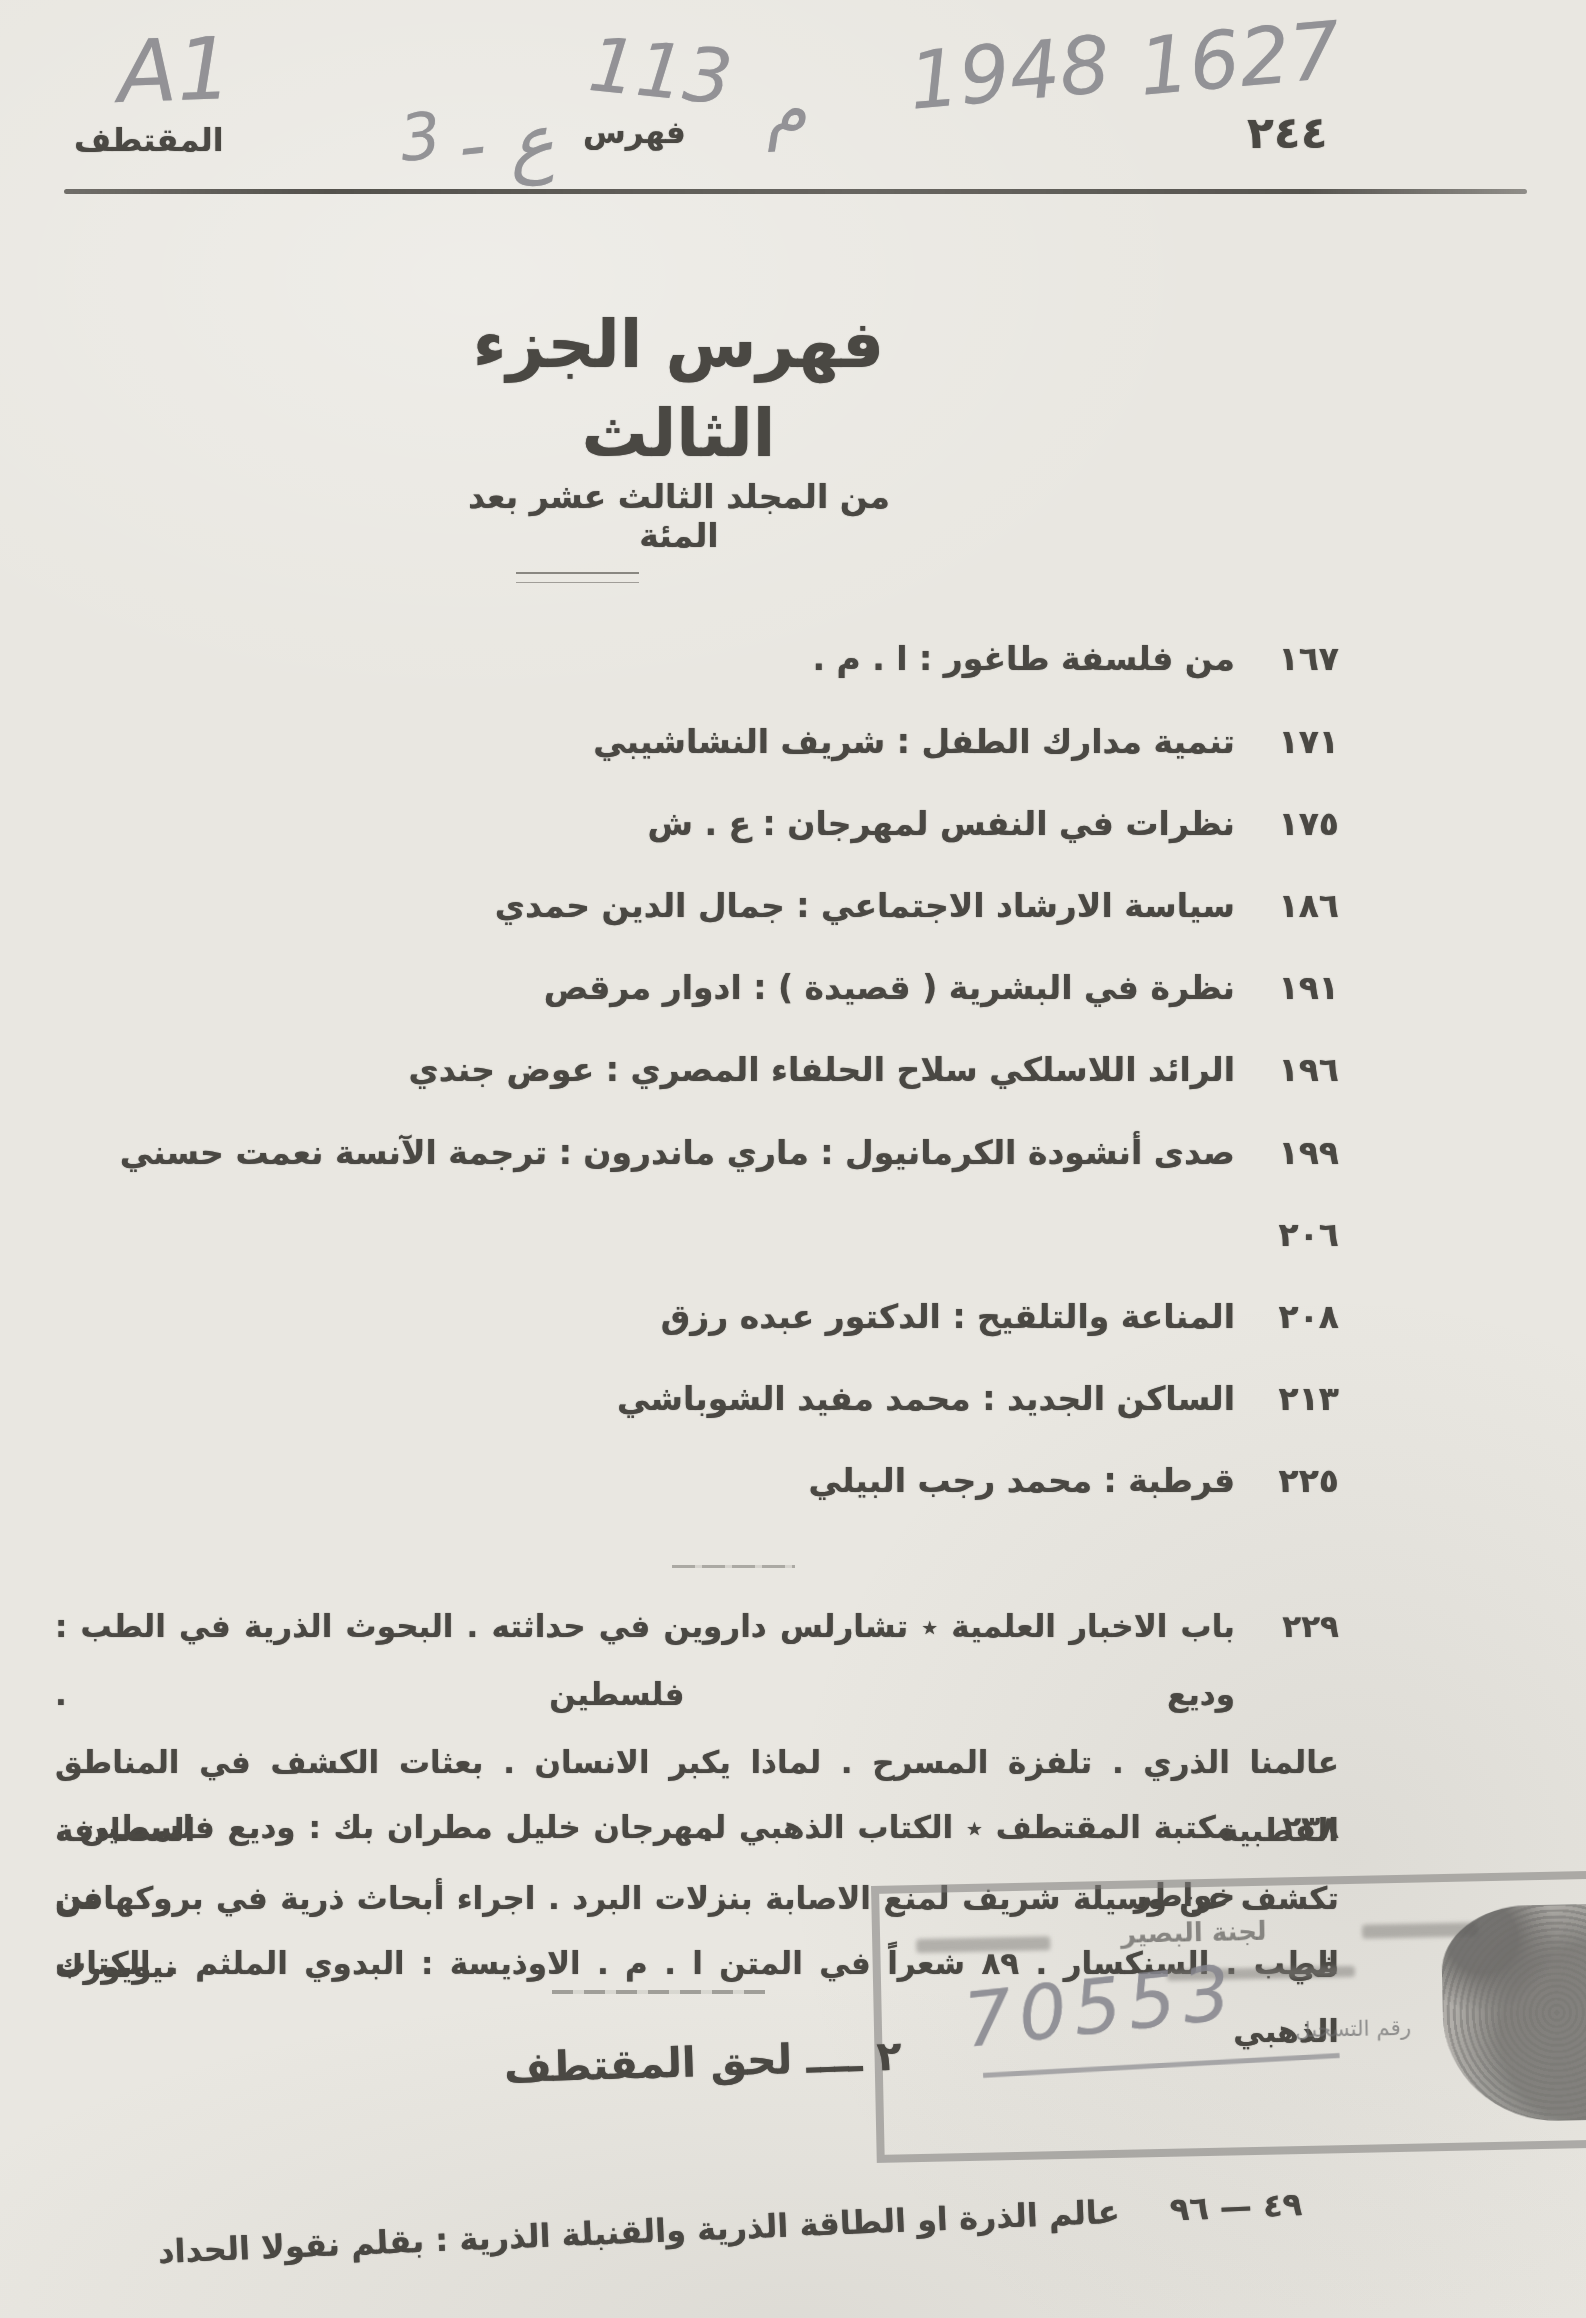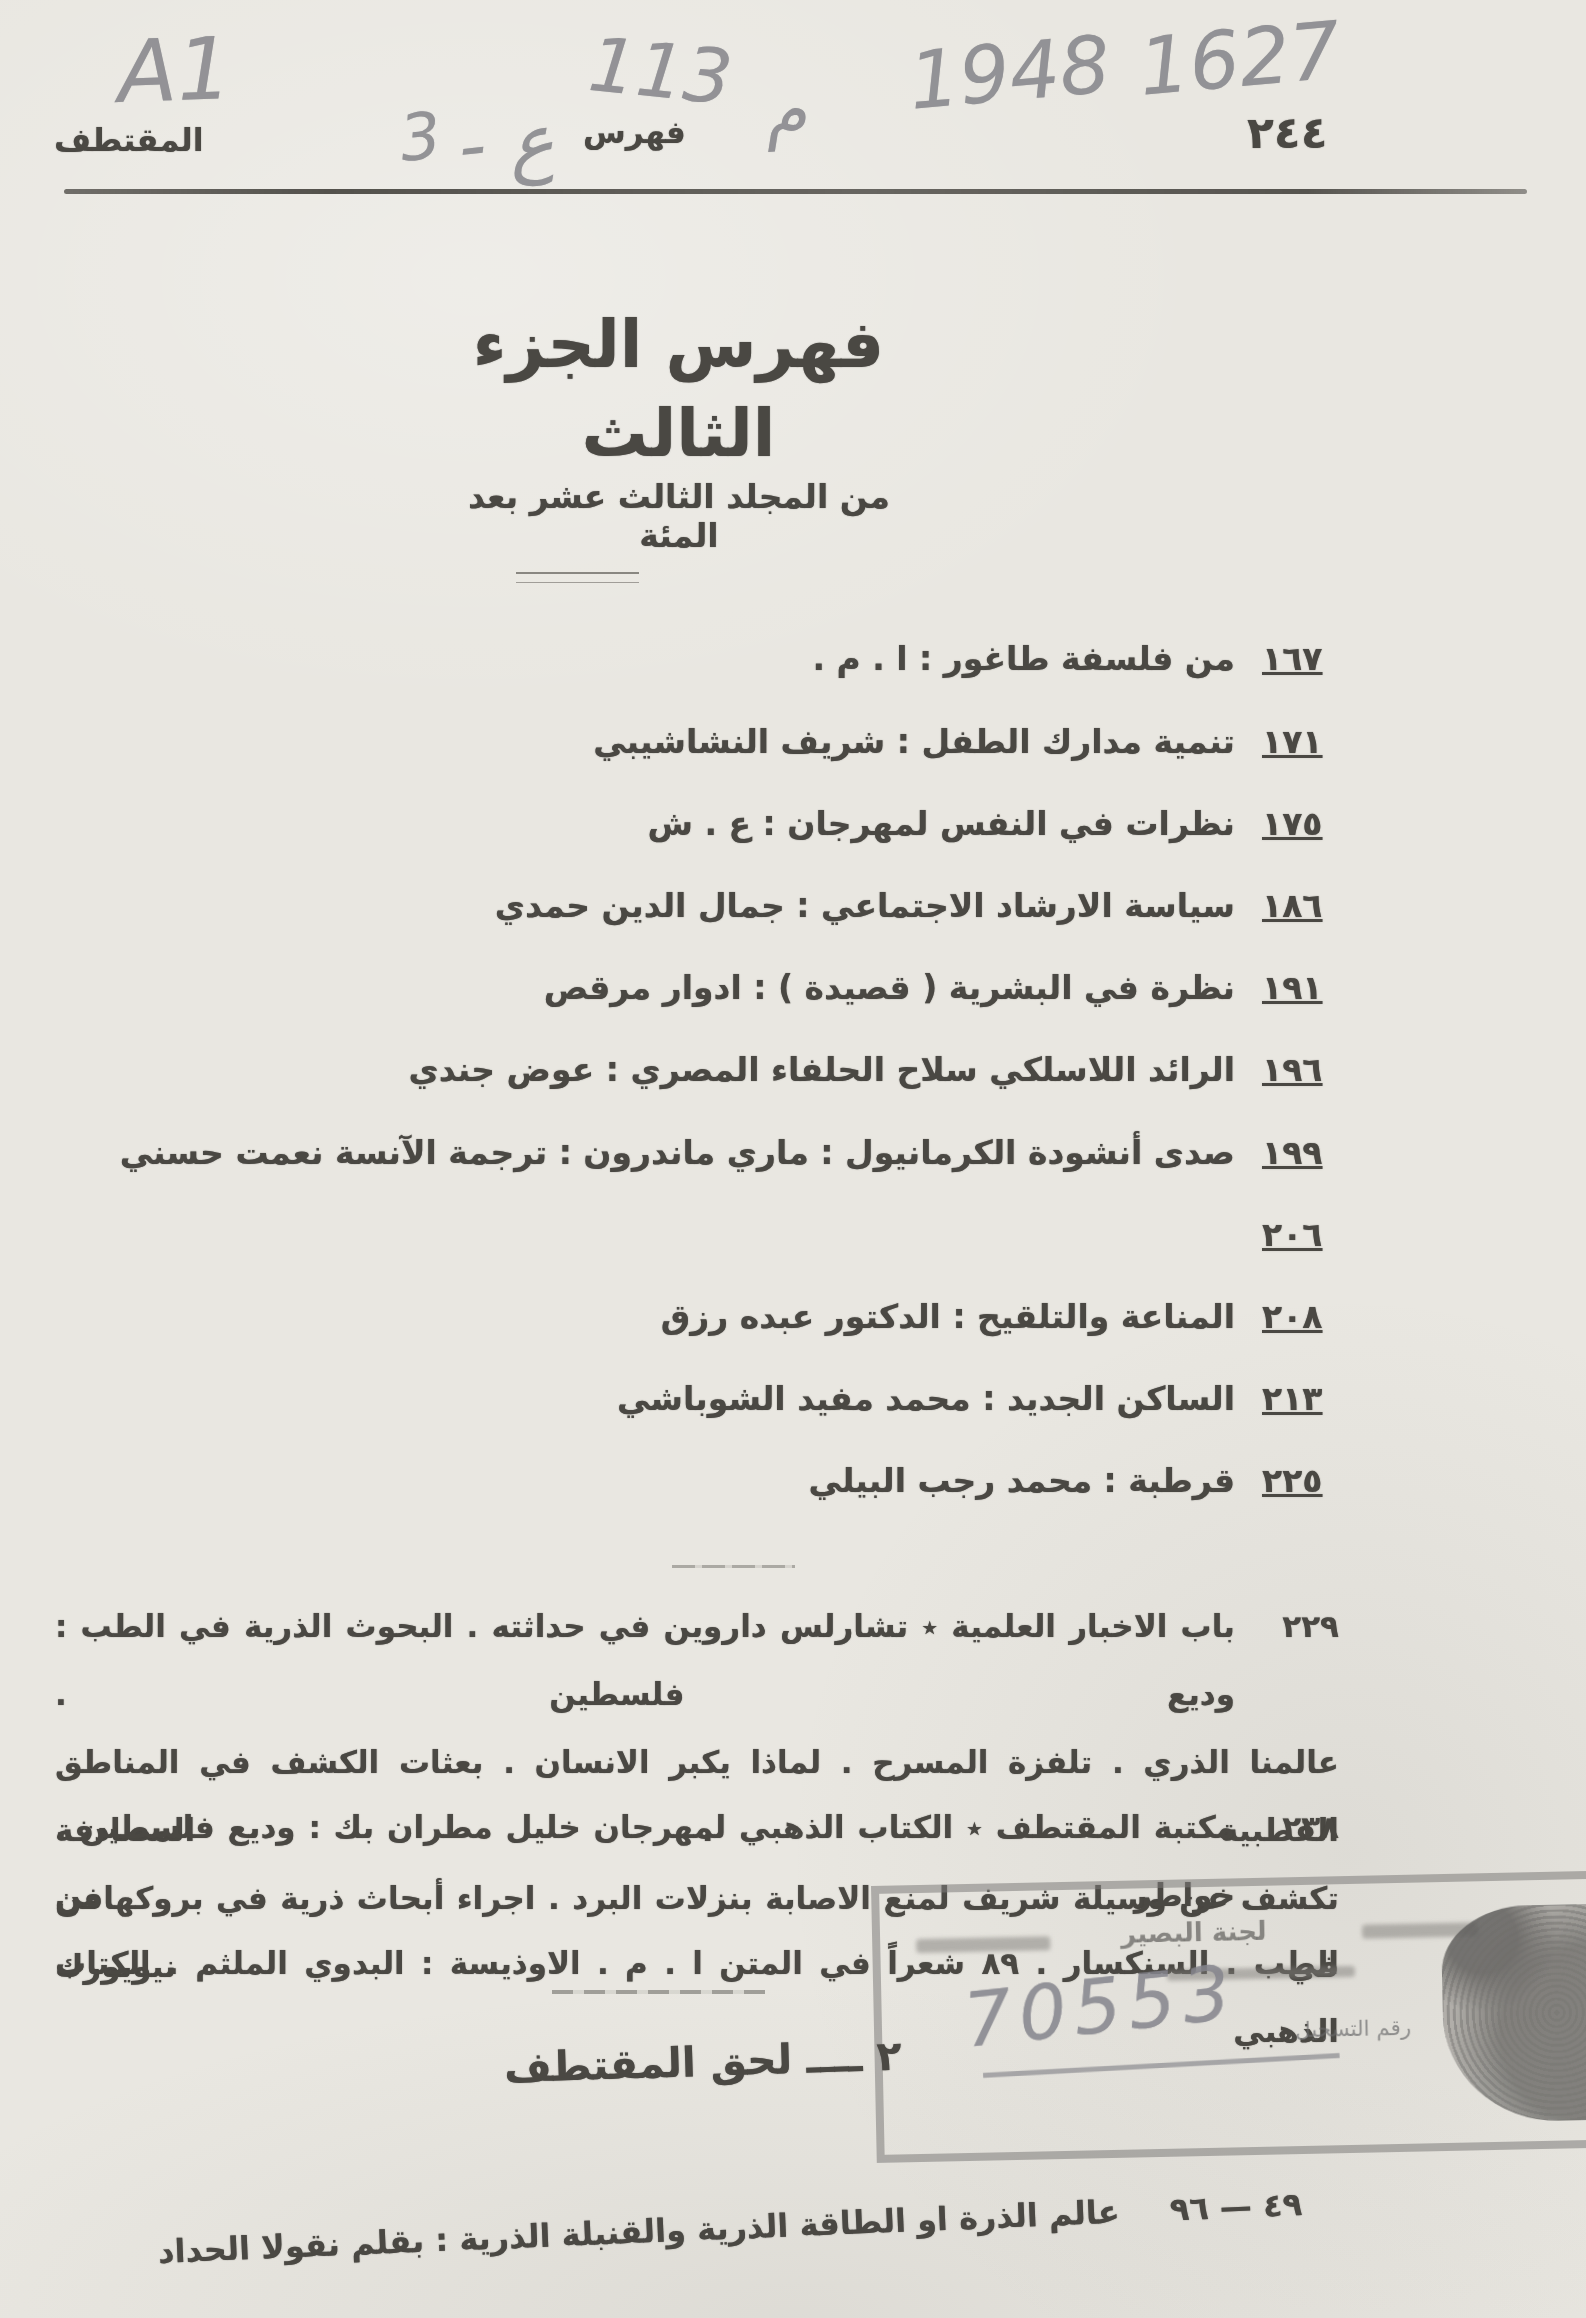--- a/index.html
+++ b/index.html
@@ -53,21 +53,21 @@
     border-bottom:1.8px solid rgba(85,83,78,.5);
     filter:blur(0.3px);
   }
 
   .toc-entry{
     right:247px;left:98px;
     display:flex;gap:27px;
     font-size:33px;line-height:1.2;
     align-items:baseline;
   }
-  .toc-entry .num{min-width:77px;text-align:left;flex:0 0 auto;text-decoration:underline;}
+  .toc-entry .num{min-width:77px;text-align:right;flex:0 0 auto;}
   .toc-entry .txt{white-space:nowrap;}
 
   .entries-divider{
     left:672px;top:1565px;width:123px;height:2.7px;
     background:repeating-linear-gradient(90deg, rgba(110,108,102,.5) 0 23px, rgba(110,108,102,.15) 23px 30px);
     filter:blur(0.4px);
   }
 
   .section{right:247px;left:55px;}
   .sec-line{
@@ -151,21 +151,21 @@
 <div class="page">
 
   <div class="abs pencil" style="left:118px;top:19.6px;font-size:86px;transform:rotate(-2deg);">A1</div>
   <div class="abs pencil" style="left:400px;top:98px;font-size:64px;transform:rotate(-6deg);">3 ـ</div>
   <div class="abs pencil rtl" style="left:509px;top:98px;font-size:75px;transform:rotate(-4deg);">ع</div>
   <div class="abs pencil" style="left:589px;top:27px;font-size:75px;transform:rotate(6deg);">113</div>
   <div class="abs pencil rtl" style="left:764px;top:71px;font-size:68px;transform:rotate(-5deg);">م</div>
   <div class="abs pencil" style="left:909px;top:27px;font-size:79px;transform:rotate(-5deg);">1948</div>
   <div class="abs pencil" style="left:1139px;top:12.5px;font-size:79px;transform:rotate(-5deg);">1627</div>
 
-  <div class="abs print rtl" style="left:54px;top:121px;font-size:32px;">المقتطف</div>
+  <div class="abs print rtl" style="left:74px;top:121px;font-size:32px;">المقتطف</div>
   <div class="abs print rtl" style="left:572px;width:125px;top:114px;font-size:31px;text-align:center;">فهرس</div>
   <div class="abs print" style="left:1247px;top:107px;font-size:44px;">٢٤٤</div>
   <div class="abs header-rule"></div>
 
   <div class="abs print rtl subtitle">من المجلد الثالث عشر بعد المئة</div>
   <div class="abs print rtl title">فهرس الجزء الثالث</div>
   <div class="abs title-divider"></div>
 
   <div class="abs toc-entry print rtl" style="top:639px;">
     <span class="num">١٦٧</span>

